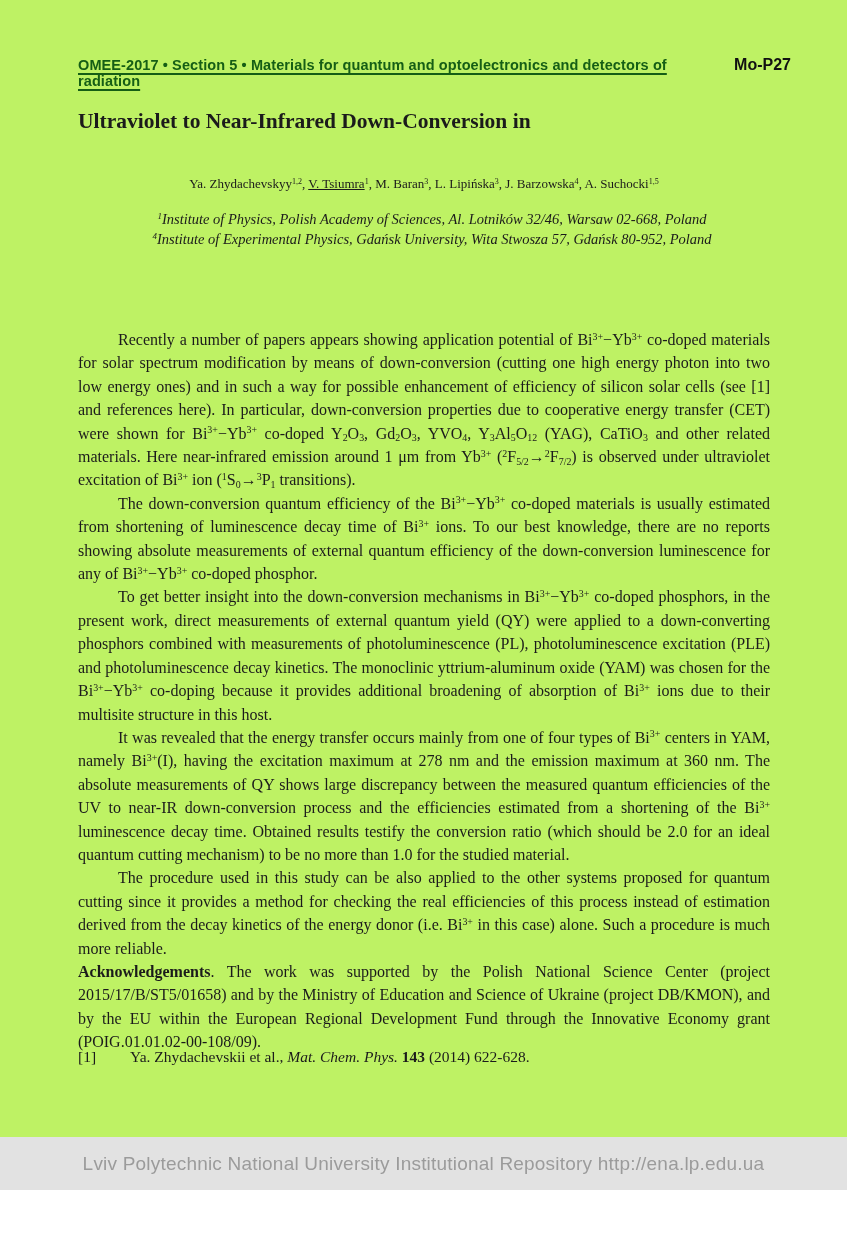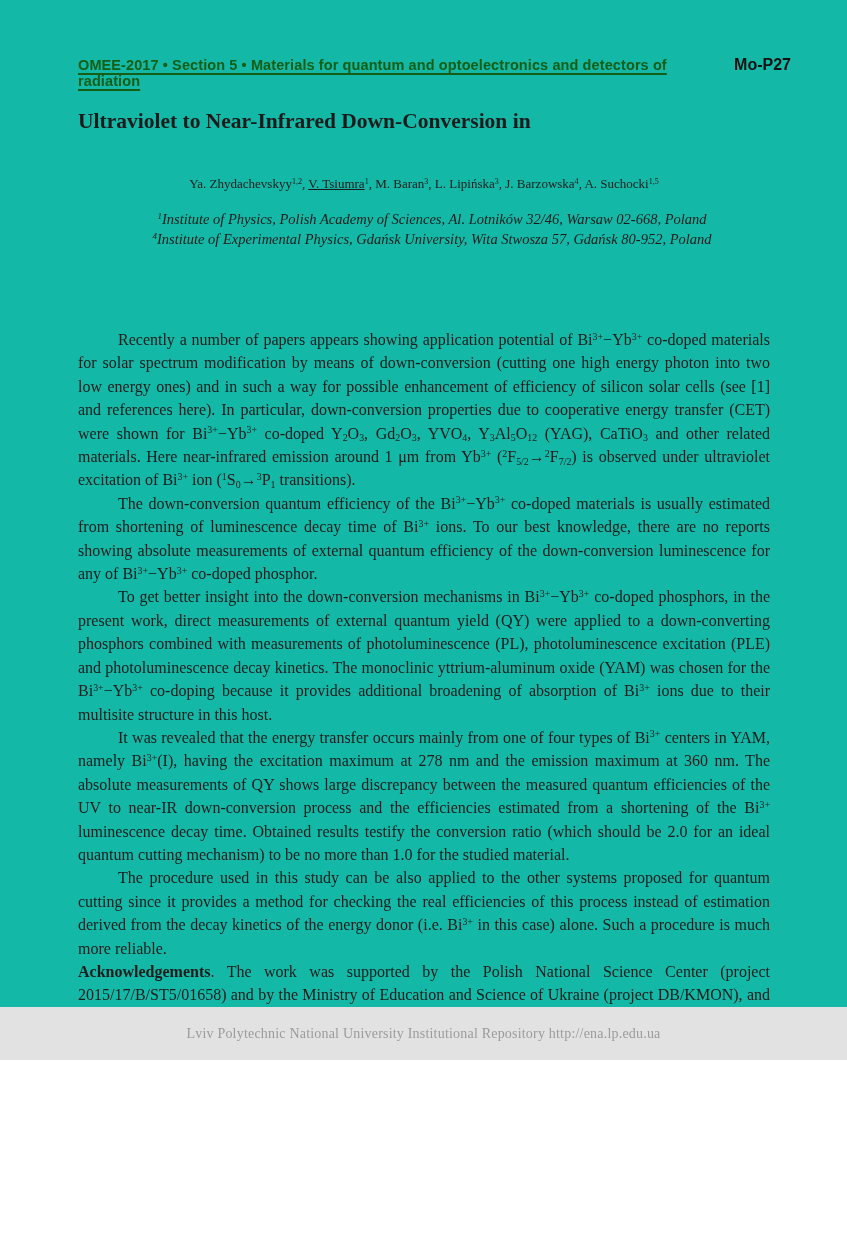--- a/index.html
+++ b/index.html
@@ -1,22 +1,22 @@
 <!DOCTYPE html>
 <html><head>
 <meta charset="utf-8">
 <style>
   * { margin: 0; padding: 0; box-sizing: border-box; }
   html, body { background: #ffffff; }
   .page {
     position: relative;
     width: 847px;
-    height: 1060px;
+    height: 1190px;
     margin: 0 auto;
-    background: #14b8a6;
+    background: #bef264;
     overflow: hidden;
     font-family: "Liberation Serif", serif;
     color: #1b1b1b;
   }
   
   .runhead {
     position: absolute;
     left: 78px; right: 56px; top: 56px;
     display: flex;
     align-items: baseline;
@@ -92,22 +92,22 @@
   }
   
   .footer-band {
     position: absolute;
     left: 0; right: 0; bottom: 0;
     height: 53px;
     background: #e2e2e2;
     display: flex;
     align-items: center;
     justify-content: center;
-    font-family: Liberation Serif, serif;
-    font-size: 14px;
+    font-family: Liberation Sans, sans-serif;
+    font-size: 19px;
     color: #9b9b9b;
     letter-spacing: 0.2px;
   }
 </style>
 </head>
 <body>
 
 <div class="page">
 
   <div class="runhead">

